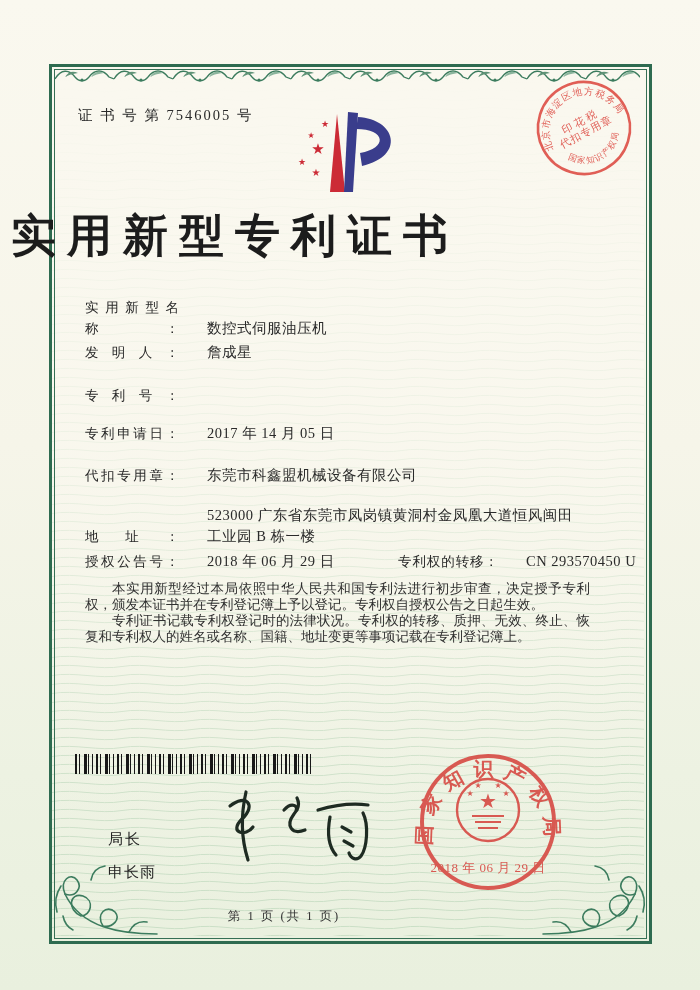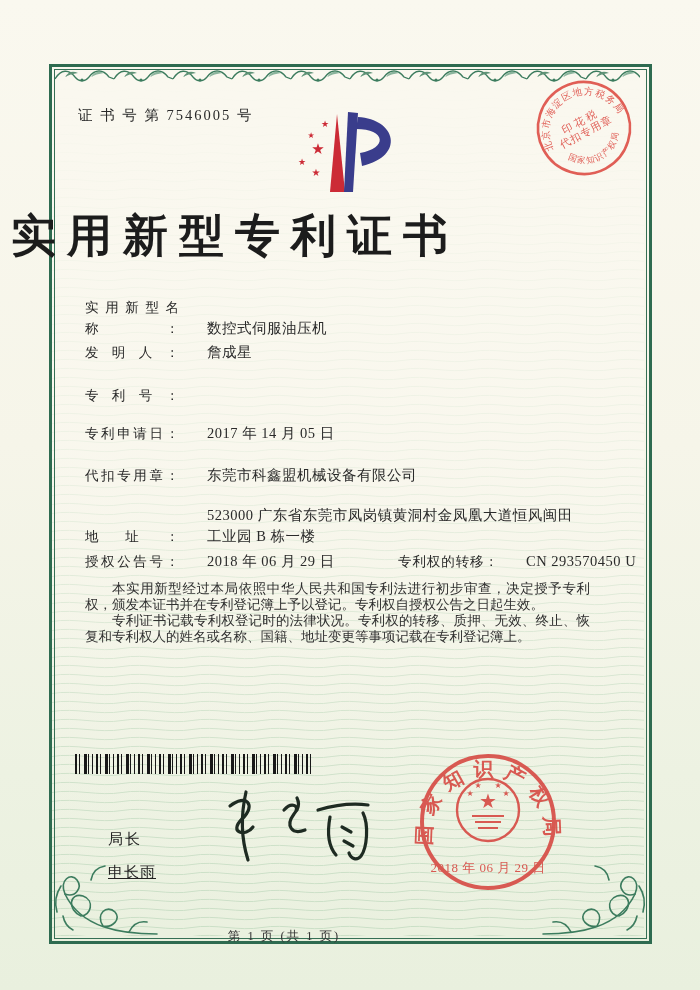--- a/index.html
+++ b/index.html
@@ -34,27 +34,27 @@
 
   .barcode { position:absolute; left:75px; top:754px; width:238px; height:20px; z-index:2;
     background:repeating-linear-gradient(90deg,
       #181818 0 2px, transparent 2px 4px,
       #181818 4px 5px, transparent 5px 9px,
       #181818 9px 12px, transparent 12px 13px,
       #181818 13px 14px, transparent 14px 17px,
       #181818 17px 18px, transparent 18px 21px); }
 
   .director { position:absolute; left:108px; top:808px; z-index:2; font-size:15px; letter-spacing:2px; color:#222;margin-top:22px; }
-  .director .name { margin-top:14px; letter-spacing:1px;text-decoration:underline; }
+  .director .name { margin-top:14px; letter-spacing:1px; }
   .sig { position:absolute; left:212px; top:778px; z-index:3; }
 
   .seal { position:absolute; left:414px; top:748px; z-index:3; opacity:0.88; }
   .tax-stamp { position:absolute; left:534px; top:78px; z-index:3; transform:rotate(-28deg); opacity:0.88; }
 
-  .footer { position:absolute; left:0; top:908px; width:568px; text-align:center; font-size:12.5px; letter-spacing:2px; color:#333; z-index:2;margin-top:20px; }
+  .footer { position:absolute; left:0; top:908px; width:568px; text-align:center; font-size:12.5px; letter-spacing:2px; color:#333; z-index:2; }
 
   svg text { font-family:"Liberation Serif", serif; }
 </style>
 </head>
 <body>
 
 <div class="page">
 
   <svg class="bg-waves" width="592" height="868" aria-hidden="true">
     <defs>

